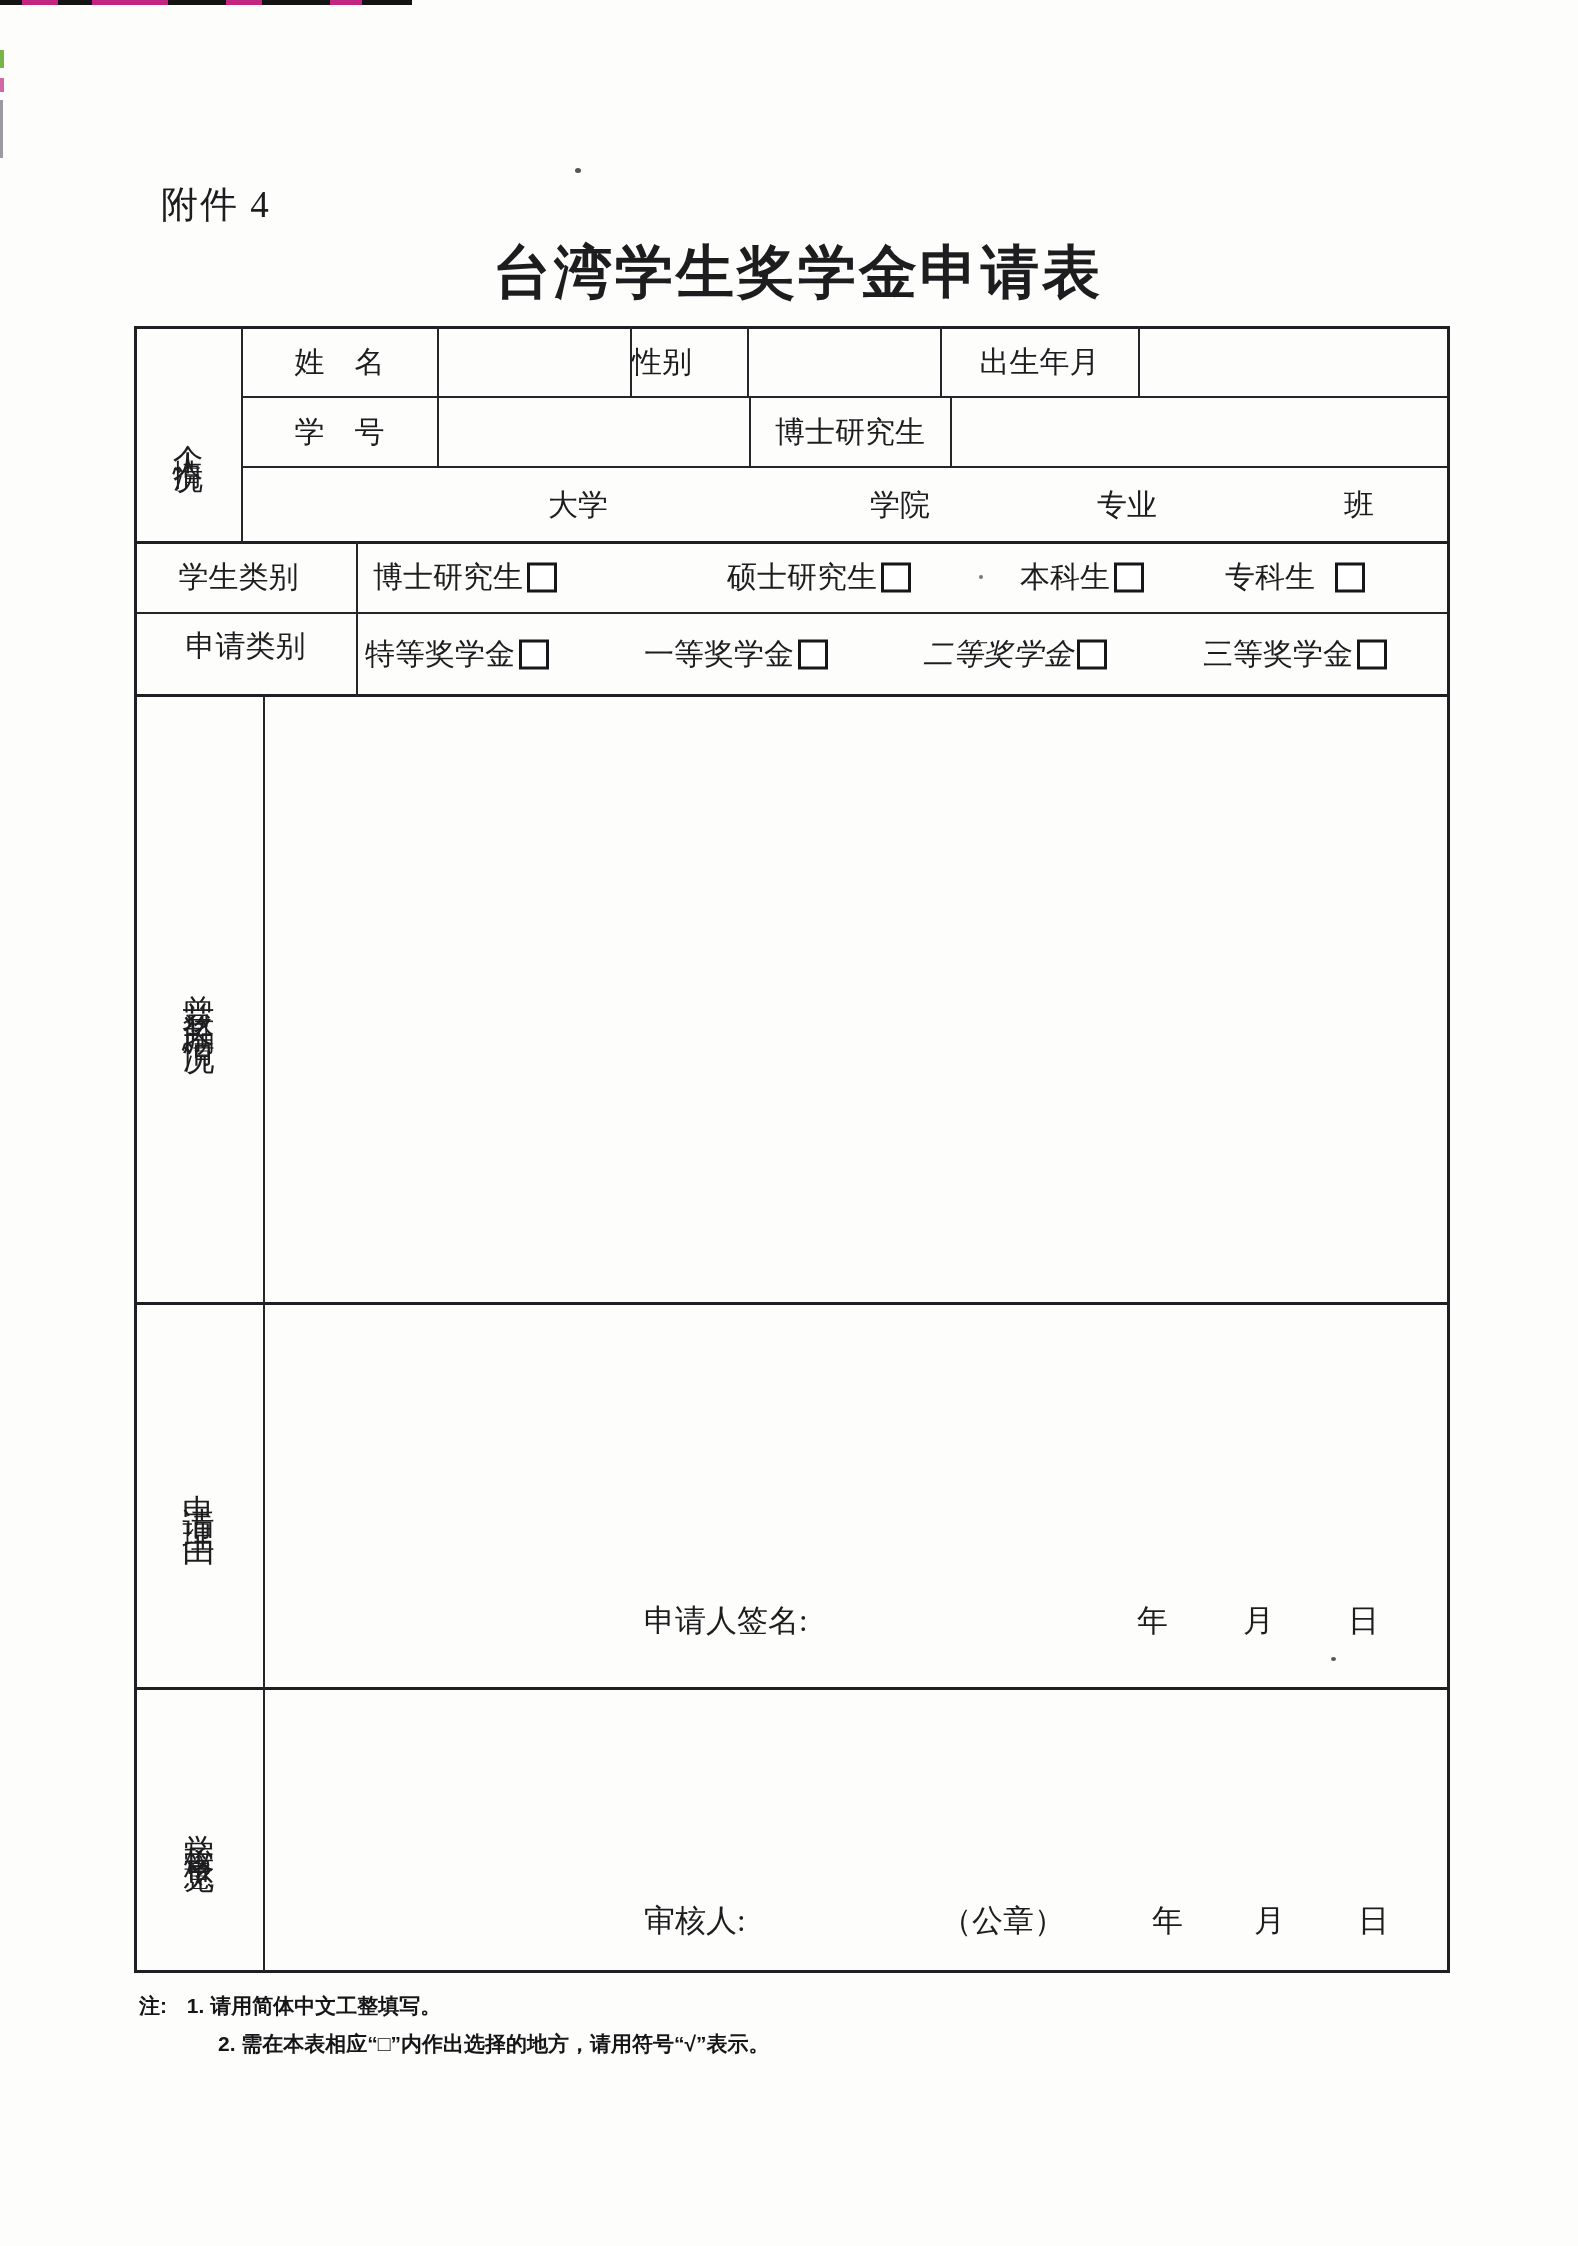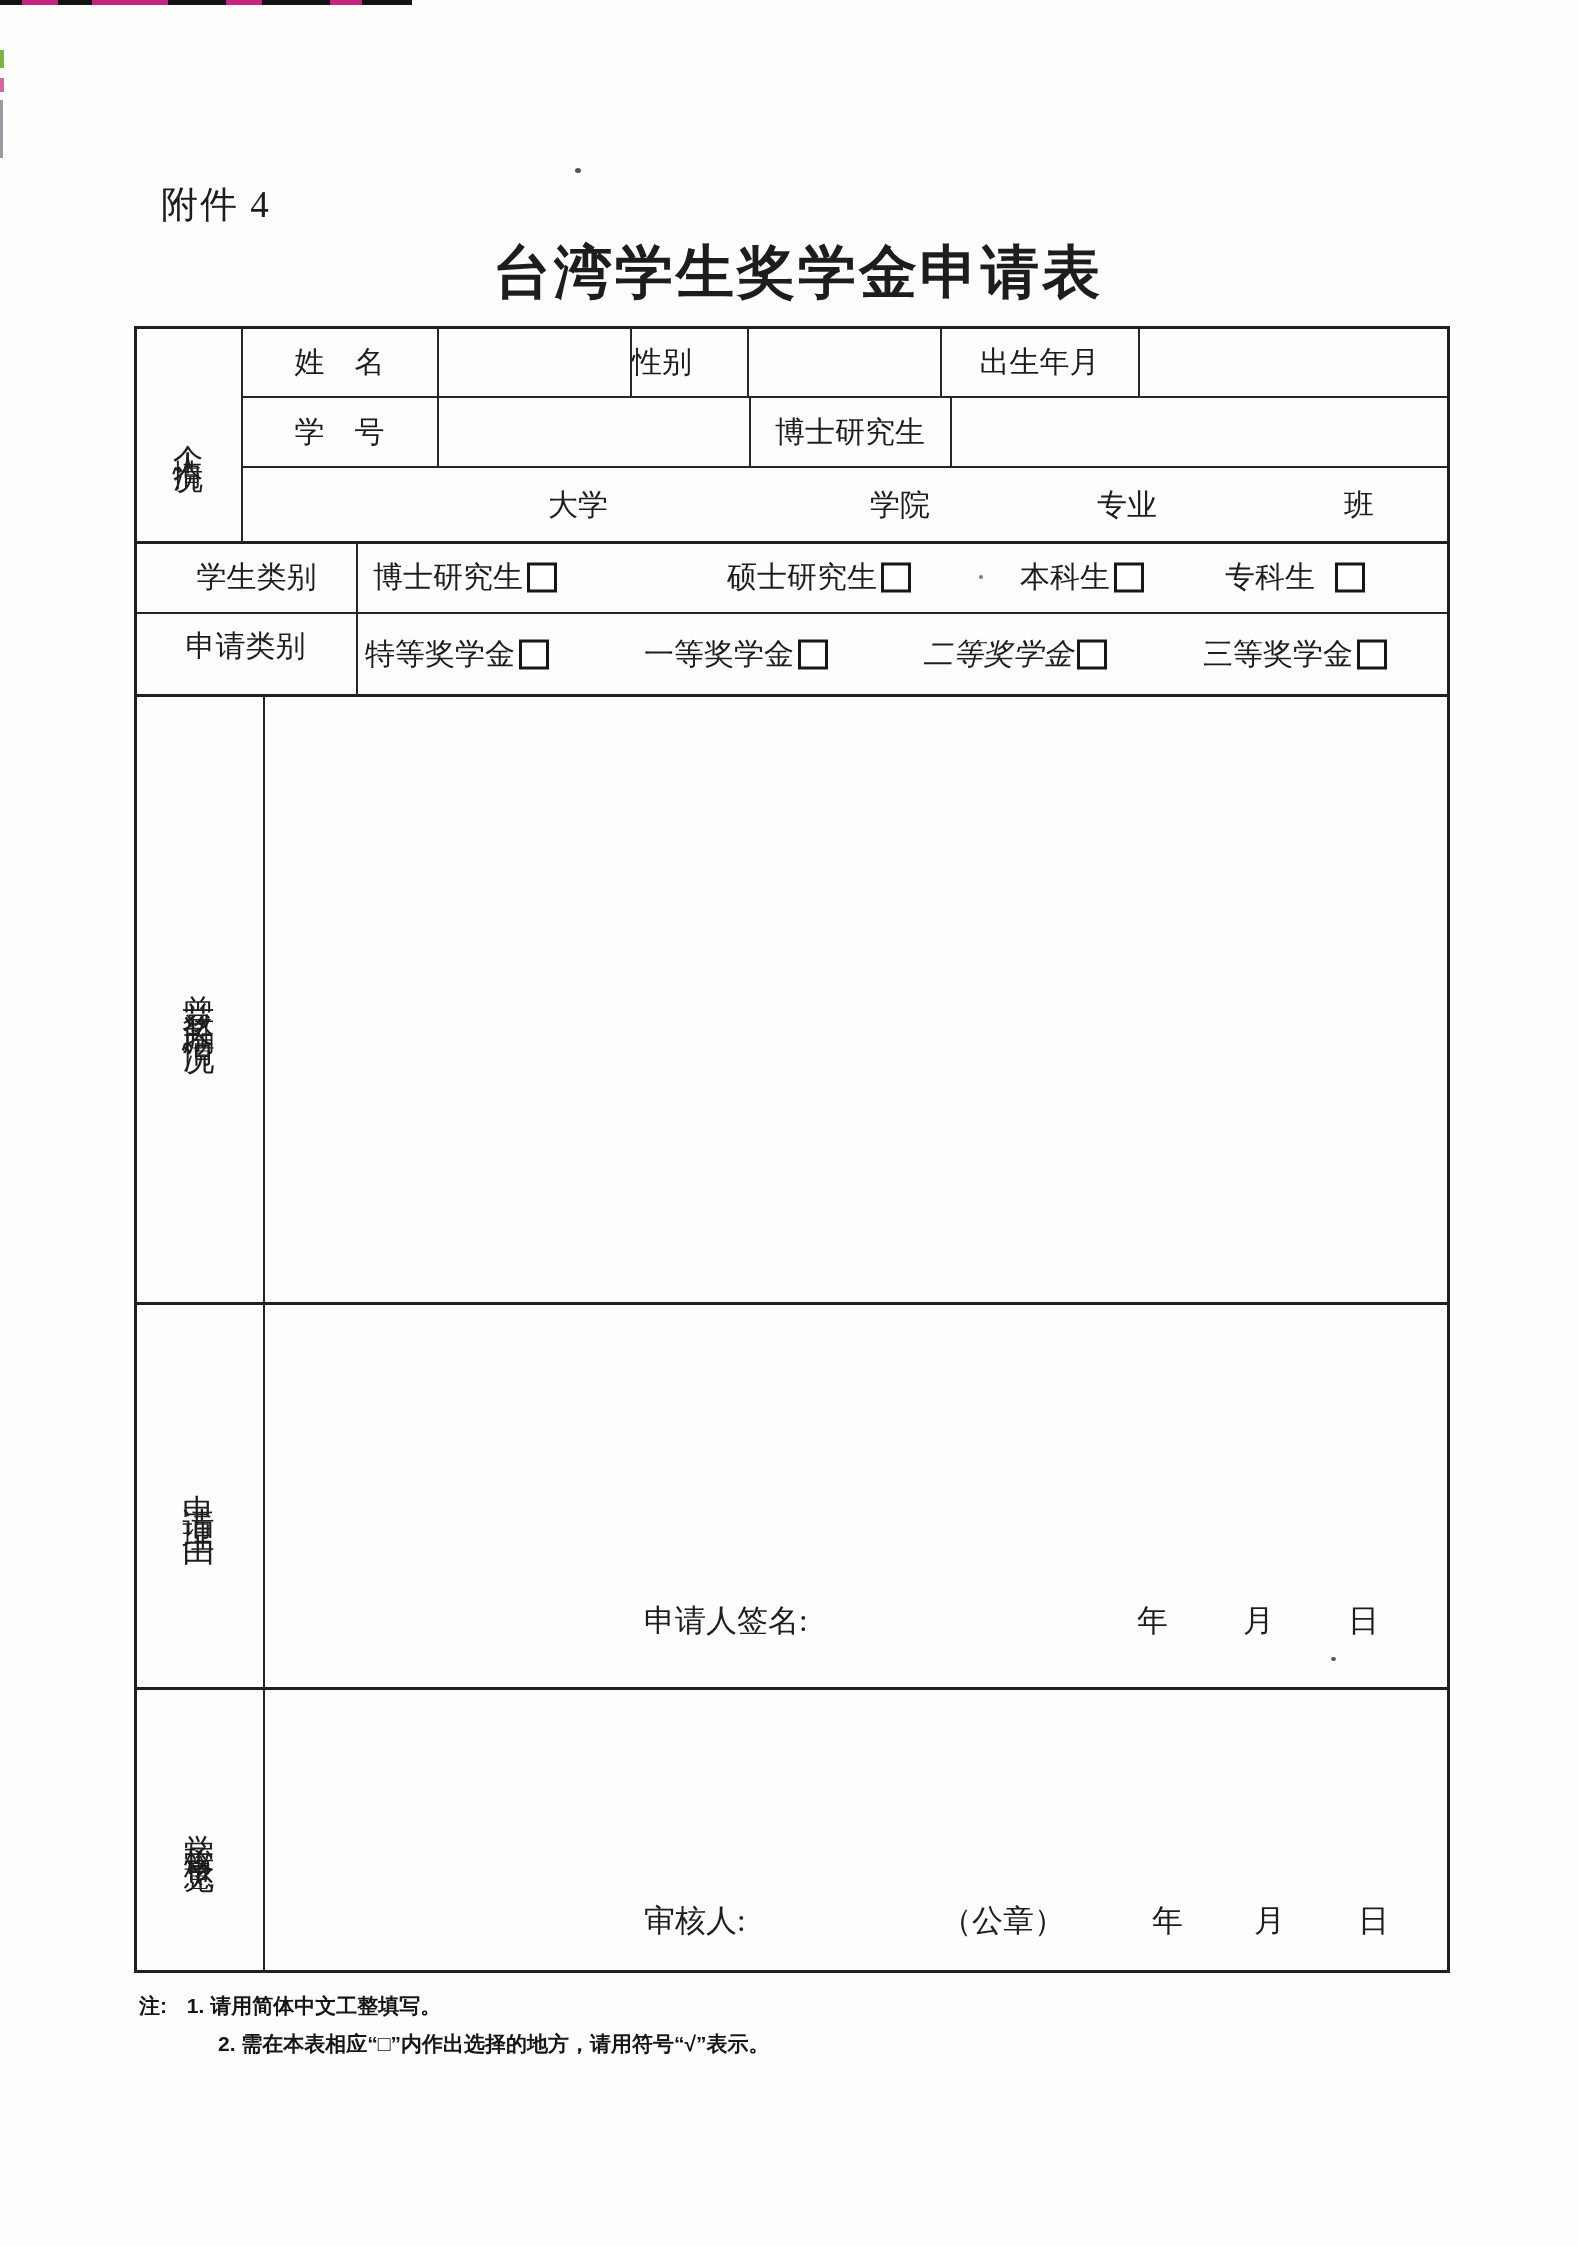--- a/index.html
+++ b/index.html
@@ -94,21 +94,21 @@
 <div class="cell" style="left:752px; top:399px; width:196px; height:66px;">博士研究生</div>
 <div class="cell" style="left:953px; top:399px; width:492px; height:66px;"></div>
 
 <div class="cell" style="left:244px; top:469px; width:1201px; height:71px; position:absolute;">
   <span class="orgspan" style="left:334px;">大学</span>
   <span class="orgspan" style="left:656px;">学院</span>
   <span class="orgspan" style="left:883px;">专业</span>
   <span class="orgspan" style="left:1115px;">班</span>
 </div>
 
-<div class="cell" style="left:148px; top:544px; width:217px; height:66px;">学生类别</div>
+<div class="cell" style="left:130px; top:544px; width:217px; height:66px;">学生类别</div>
 <div style="position:absolute; left:358px; top:544px; width:1087px; height:66px;text-align:right;">
   <span class="opt" style="left:15px;">
     <span>博士研究生</span>
     <span class="cbox"></span>
   </span>
   <span class="opt" style="left:369px;">
     <span>硕士研究生</span>
     <span class="cbox"></span>
   </span>
   <span class="opt" style="left:662px;">

